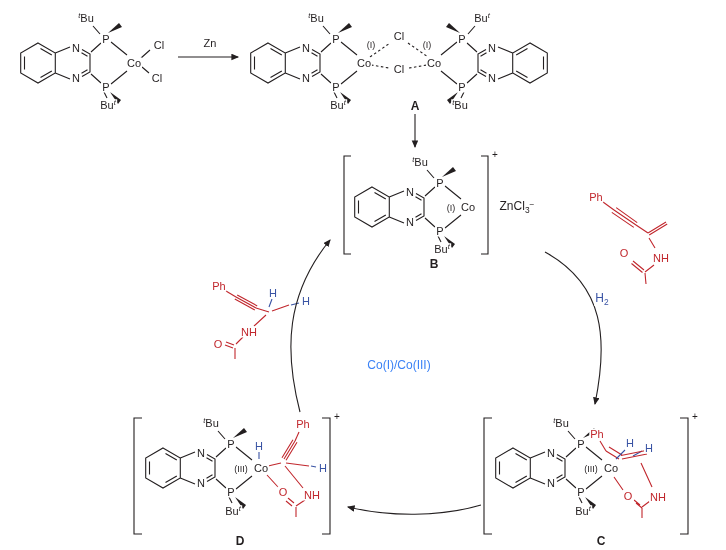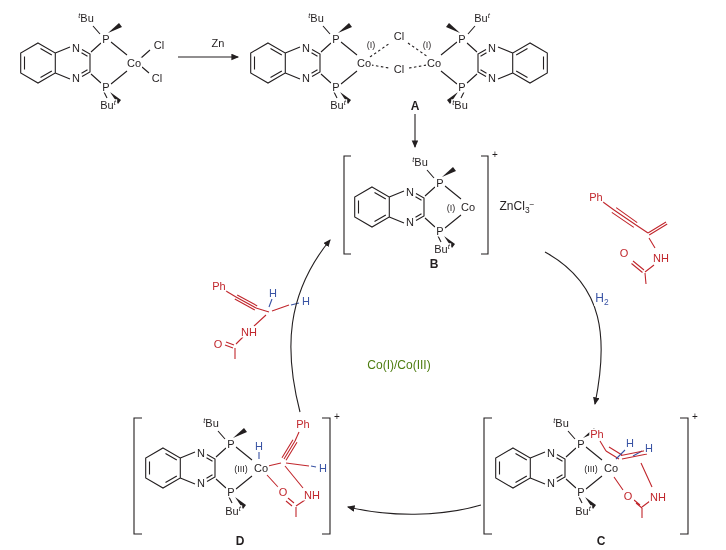--- a/index.html
+++ b/index.html
@@ -133,21 +133,21 @@
   <div id="labels">
       <div class="lbl" style="left: 86px; top: 18px; color: rgb(35, 31, 32);"><span class="p-supi">t</span><span class="p-n">Bu</span></div>
       <div class="lbl" style="left: 106px; top: 39px; color: rgb(35, 31, 32);"><span class="p-n">P</span></div>
       <div class="lbl" style="left: 106px; top: 87px; color: rgb(35, 31, 32);"><span class="p-n">P</span></div>
       <div class="lbl" style="left: 76px; top: 48px; color: rgb(35, 31, 32);"><span class="p-n">N</span></div>
       <div class="lbl" style="left: 76px; top: 78px; color: rgb(35, 31, 32);"><span class="p-n">N</span></div>
       <div class="lbl" style="left: 134px; top: 63px; color: rgb(35, 31, 32);"><span class="p-n">Co</span></div>
       <div class="lbl" style="left: 159px; top: 45px; color: rgb(35, 31, 32);"><span class="p-n">Cl</span></div>
       <div class="lbl" style="left: 157px; top: 78px; color: rgb(35, 31, 32);"><span class="p-n">Cl</span></div>
       <div class="lbl" style="left: 108px; top: 105px; color: rgb(35, 31, 32);"><span class="p-n">Bu</span><span class="p-supi">t</span></div>
-      <div class="lbl" style="left: 218px; top: 43px; color: rgb(35, 31, 32);"><span class="p-n">Zn</span></div>
+      <div class="lbl" style="left: 210px; top: 43px; color: rgb(35, 31, 32);"><span class="p-n">Zn</span></div>
       <div class="lbl" style="left: 316px; top: 18px; color: rgb(35, 31, 32);"><span class="p-supi">t</span><span class="p-n">Bu</span></div>
       <div class="lbl" style="left: 336px; top: 39px; color: rgb(35, 31, 32);"><span class="p-n">P</span></div>
       <div class="lbl" style="left: 336px; top: 87px; color: rgb(35, 31, 32);"><span class="p-n">P</span></div>
       <div class="lbl" style="left: 306px; top: 48px; color: rgb(35, 31, 32);"><span class="p-n">N</span></div>
       <div class="lbl" style="left: 306px; top: 78px; color: rgb(35, 31, 32);"><span class="p-n">N</span></div>
       <div class="lbl" style="left: 364px; top: 63px; color: rgb(35, 31, 32);"><span class="p-n">Co</span></div>
       <div class="lbl" style="left: 371px; top: 45px; color: rgb(35, 31, 32); font-size: 9px;"><span class="p-n">(I)</span></div>
       <div class="lbl" style="left: 338px; top: 105px; color: rgb(35, 31, 32);"><span class="p-n">Bu</span><span class="p-supi">t</span></div>
       <div class="lbl" style="left: 399px; top: 36px; color: rgb(35, 31, 32);"><span class="p-n">Cl</span></div>
       <div class="lbl" style="left: 399px; top: 69px; color: rgb(35, 31, 32);"><span class="p-n">Cl</span></div>
@@ -168,21 +168,21 @@
       <div class="lbl" style="left: 451px; top: 208px; color: rgb(35, 31, 32); font-size: 9px;"><span class="p-n">(I)</span></div>
       <div class="lbl" style="left: 468px; top: 207px; color: rgb(35, 31, 32);"><span class="p-n">Co</span></div>
       <div class="lbl" style="left: 442px; top: 249px; color: rgb(35, 31, 32);"><span class="p-n">Bu</span><span class="p-supi">t</span></div>
       <div class="lbl" style="left: 495px; top: 155px; color: rgb(35, 31, 32); font-size: 10px;"><span class="p-n">+</span></div>
       <div class="lbl" style="left: 434px; top: 264px; color: rgb(35, 31, 32); font-weight: bold; font-size: 12px;"><span class="p-n">B</span></div>
       <div class="lbl" style="left: 517px; top: 207px; color: rgb(35, 31, 32); font-size: 12px;"><span class="p-n">ZnCl</span><span class="p-sub">3</span><span class="p-sup">−</span></div>
       <div class="lbl" style="left: 596px; top: 197px; color: rgb(193, 39, 45);"><span class="p-n">Ph</span></div>
       <div class="lbl" style="left: 624px; top: 253px; color: rgb(193, 39, 45);"><span class="p-n">O</span></div>
       <div class="lbl" style="left: 661px; top: 258px; color: rgb(193, 39, 45);"><span class="p-n">NH</span></div>
       <div class="lbl" style="left: 602px; top: 299px; color: rgb(57, 83, 164); font-size: 12px;"><span class="p-n">H</span><span class="p-sub">2</span></div>
-      <div class="lbl" style="left: 399px; top: 365px; color: #4d7c0f; font-size: 12px;"><span class="p-n">Co(I)/Co(III)</span></div>
+      <div class="lbl" style="left: 399px; top: 365px; color: #3b82f6; font-size: 12px;"><span class="p-n">Co(I)/Co(III)</span></div>
       <div class="lbl" style="left: 219px; top: 286px; color: rgb(193, 39, 45);"><span class="p-n">Ph</span></div>
       <div class="lbl" style="left: 273px; top: 293px; color: rgb(57, 83, 164);"><span class="p-n">H</span></div>
       <div class="lbl" style="left: 306px; top: 301px; color: rgb(57, 83, 164);"><span class="p-n">H</span></div>
       <div class="lbl" style="left: 249px; top: 332px; color: rgb(193, 39, 45);"><span class="p-n">NH</span></div>
       <div class="lbl" style="left: 218px; top: 344px; color: rgb(193, 39, 45);"><span class="p-n">O</span></div>
       <div class="lbl" style="left: 211px; top: 423px; color: rgb(35, 31, 32);"><span class="p-supi">t</span><span class="p-n">Bu</span></div>
       <div class="lbl" style="left: 231px; top: 444px; color: rgb(35, 31, 32);"><span class="p-n">P</span></div>
       <div class="lbl" style="left: 231px; top: 492px; color: rgb(35, 31, 32);"><span class="p-n">P</span></div>
       <div class="lbl" style="left: 201px; top: 453px; color: rgb(35, 31, 32);"><span class="p-n">N</span></div>
       <div class="lbl" style="left: 201px; top: 483px; color: rgb(35, 31, 32);"><span class="p-n">N</span></div>

